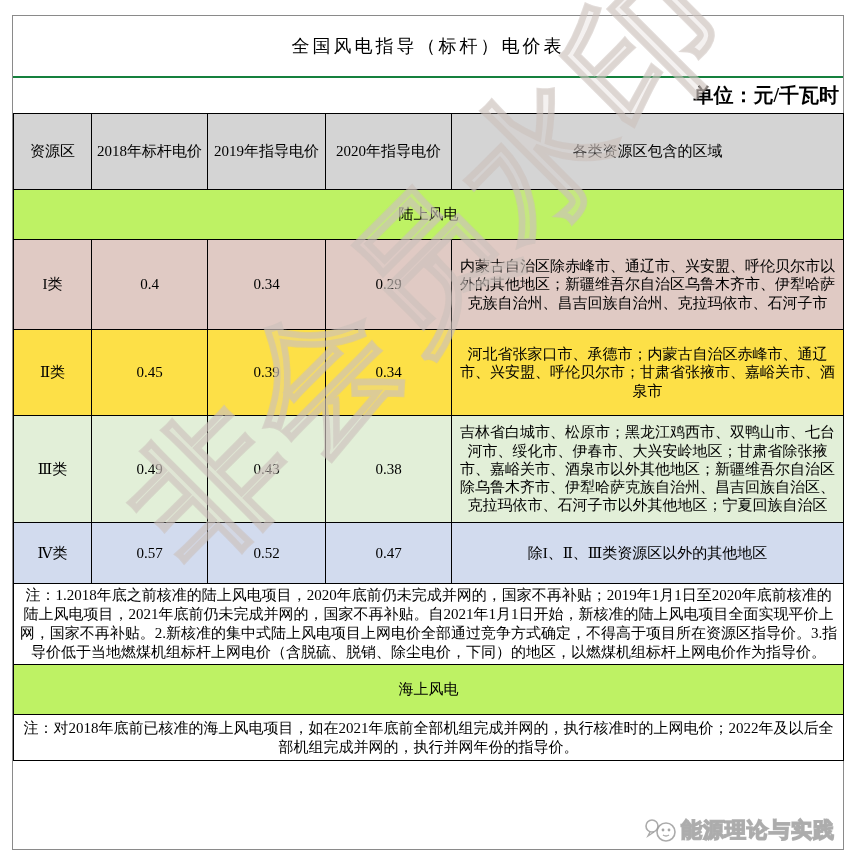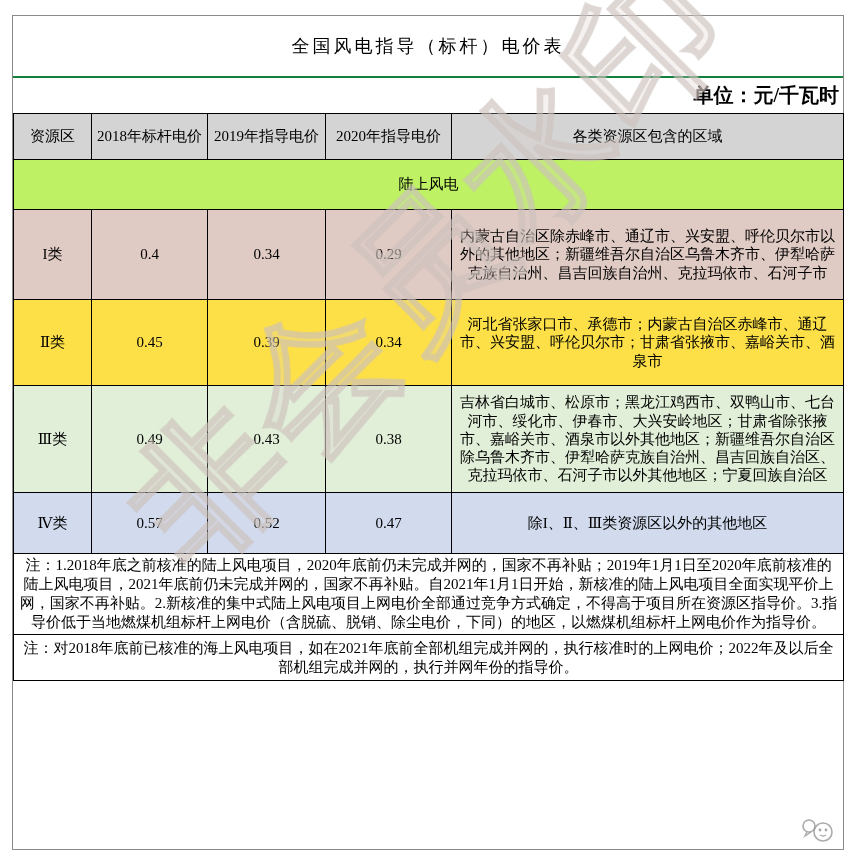--- a/index.html
+++ b/index.html
@@ -72,21 +72,21 @@
   <table class="price">
     <colgroup>
       <col class="c0">
         <col class="c1">
         <col class="c2">
         <col class="c3">
         <col class="c4">
     </colgroup>
 
     <tbody>
-        <tr style="height:46px">
+        <tr style="height:76px">
       <td class="hdr">资源区</td>
       <td class="hdr">2018年标杆电价</td>
       <td class="hdr">2019年指导电价</td>
       <td class="hdr">2020年指导电价</td>
       <td class="hdr">各类资源区包含的区域</td>
     </tr>
 
     <tr>
       <td colspan="5" class="section-cell">陆上风电</td>
     </tr>
@@ -120,35 +120,39 @@
       <td class="bg-z4">0.57</td>
       <td class="bg-z4">0.52</td>
       <td class="bg-z4">0.47</td>
       <td class="bg-z4 region">除I、Ⅱ、Ⅲ类资源区以外的其他地区</td>
     </tr>
 
     <tr style="height:78px">
       <td colspan="5" class="note-cell">注：1.2018年底之前核准的陆上风电项目，2020年底前仍未完成并网的，国家不再补贴；2019年1月1日至2020年底前核准的陆上风电项目，2021年底前仍未完成并网的，国家不再补贴。自2021年1月1日开始，新核准的陆上风电项目全面实现平价上网，国家不再补贴。2.新核准的集中式陆上风电项目上网电价全部通过竞争方式确定，不得高于项目所在资源区指导价。3.指导价低于当地燃煤机组标杆上网电价（含脱硫、脱销、除尘电价，下同）的地区，以燃煤机组标杆上网电价作为指导价。</td>
     </tr>
 
+    <tr>
+      <td colspan="5" class="section-cell">海上风电</td>
+    </tr>
 
 
 
     <tr style="height:46px">
       <td colspan="5" class="note-cell">注：对2018年底前已核准的海上风电项目，如在2021年底前全部机组完成并网的，执行核准时的上网电价；2022年及以后全部机组完成并网的，执行并网年份的指导价。</td>
     </tr>
   </tbody>
     </table>
 
   <div class="wm-diagonal">非会员水印</div>
 
   <div class="logo">
     <svg width="34" height="28" viewBox="0 0 34 28">
       <circle cx="8" cy="10" r="6" fill="none" stroke="rgba(150,150,150,0.8)" stroke-width="1.6"></circle>
       <path d="M6 16 L4 20 L10 16" fill="none" stroke="rgba(150,150,150,0.8)" stroke-width="1.4"></path>
       <circle cx="22" cy="16" r="9" fill="none" stroke="rgba(150,150,150,0.8)" stroke-width="1.6"></circle>
       <circle cx="19" cy="14" r="1.4" fill="rgba(150,150,150,0.85)"></circle>
       <circle cx="25" cy="14" r="1.4" fill="rgba(150,150,150,0.85)"></circle>
       <path d="M19 19 Q22 21 25 19" fill="none" stroke="rgba(150,150,150,0.8)" stroke-width="1.3"></path>
     </svg>
+    <span class="logo-text">能源理论与实践</span>
   </div>
 
 </div>
 
 </body></html>

